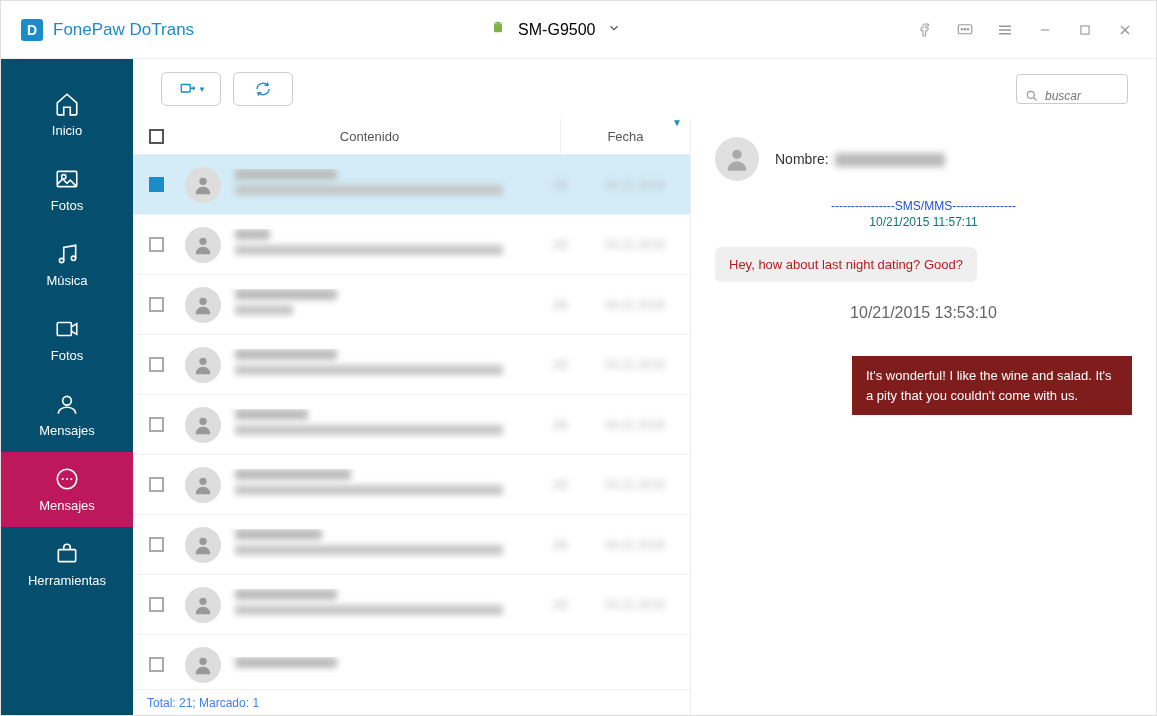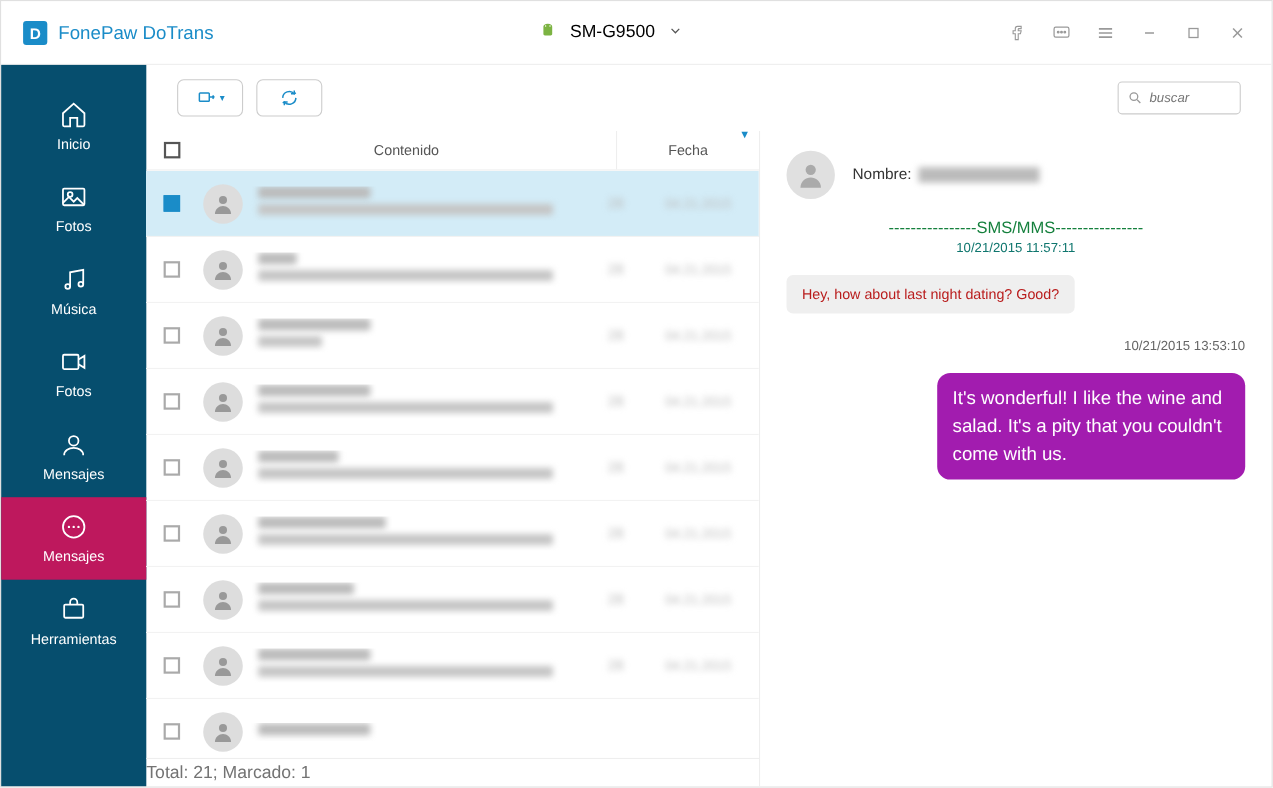--- a/index.html
+++ b/index.html
@@ -15,21 +15,21 @@
 .main{display:flex;height:calc(100% - 58px)}
 .sidebar{width:132px;background:#064e6e;display:flex;flex-direction:column;padding-top:18px}
 .side-item{display:flex;flex-direction:column;align-items:center;gap:6px;color:#fff;padding:14px 0;cursor:pointer;font-size:13px}
 .side-item.active{background:#be185d}
 .side-icon{height:26px;display:flex;align-items:center;justify-content:center}
 .side-icon svg{stroke:#fff;fill:none;stroke-width:1.5}
 .content{flex:1;display:flex;flex-direction:column}
 .toolbar{height:60px;display:flex;align-items:center;padding:0 28px;gap:12px}
 .tool-btn{width:60px;height:34px;border:1px solid #ccc;border-radius:6px;display:flex;align-items:center;justify-content:center;cursor:pointer;color:#1a8cc8}
 .tool-btn svg{width:20px;height:18px}
-.search-box{margin-left:auto;width:112px;height:30px;border:1px solid #ccc;border-radius:4px;display:flex;align-items:center;padding:0 8px;gap:6px;color:#aaa}
+.search-box{margin-left:auto;width:112px;height:30px;border:1px solid #ccc;border-radius:4px;display:flex;align-items:flex-end;padding:0 8px;gap:6px;color:#aaa}
 .search-box input{border:none;outline:none;width:70px;font-size:12px;color:#555;font-style:italic}
 .list-area{flex:1;display:flex;overflow:hidden}
 .msg-list{width:558px;display:flex;flex-direction:column;border-right:1px solid #eee}
 .list-header{height:36px;display:flex;align-items:center;border-bottom:1px solid #eee;font-size:13px;color:#555}
 .col-check{width:46px;display:flex;justify-content:center}
 .chk{width:15px;height:15px;border:2px solid #555;cursor:pointer}
 .col-content{flex:1;text-align:center}
 .col-date{width:130px;text-align:center;border-left:1px solid #eee;height:100%;display:flex;align-items:center;justify-content:center;position:relative}
 .sort-arrow{position:absolute;top:-2px;right:8px;color:#1a8cc8;font-size:10px}
 .rows{flex:1;overflow-y:auto}
@@ -38,32 +38,32 @@
 .row .col-check .chk{border-color:#aaa}
 .row.selected .col-check .chk{background:#1a8cc8;border-color:#1a8cc8}
 .avatar-sm{width:36px;height:36px;border-radius:50%;background:#ddd;margin-left:6px;display:flex;align-items:center;justify-content:center}
 .avatar-sm svg{width:22px;height:22px;fill:#999}
 .row-text{flex:1;padding:0 14px;overflow:hidden}
 .blur-line{height:11px;background:#bbb;border-radius:2px;filter:blur(3px);margin-bottom:5px}
 .blur-line.short{width:35%}
 .blur-line.long{width:92%;height:10px;background:#c5c5c5}
 .row-num{width:40px;text-align:center;color:#bbb;font-size:13px;filter:blur(3px)}
 .row-date{width:110px;text-align:center;color:#bbb;font-size:12px;filter:blur(3px)}
-.status-bar{height:26px;border-top:1px solid #eee;display:flex;align-items:center;padding:0 0;font-size:16px;color:#737373}
+.status-bar{height:26px;border-top:1px solid #eee;display:flex;align-items:center;padding:0 14px;font-size:12px;color:#3b82f6}
 .detail{flex:1;padding:18px 24px;display:flex;flex-direction:column}
 .detail-header{display:flex;align-items:center;gap:16px;margin-bottom:18px}
 .avatar-lg{width:44px;height:44px;border-radius:50%;background:#e0e0e0;display:flex;align-items:center;justify-content:center}
 .avatar-lg svg{width:28px;height:28px;fill:#aaa}
 .name-label{font-size:14px;font-weight:normal;color:#333}
 .blur-name{display:inline-block;width:110px;height:14px;background:#bbb;filter:blur(3px);vertical-align:middle;margin-left:6px}
-.divider-text{text-align:center;color:#15803d;font-size:15px;margin-bottom:2px}
+.divider-text{text-align:center;color:#1d4ed8;font-size:12px;margin-bottom:2px}
 .timestamp{text-align:center;color:#0f766e;font-size:12px;margin-bottom:18px}
 .bubble-in{background:#efefef;color:#b91c1c;padding:10px 14px;border-radius:6px;font-size:13px;max-width:280px;align-self:flex-start;margin-bottom:22px}
-.bubble-out{background:#a21caf;color:#fff;padding:10px 14px;border-radius:12px;font-size:17px;max-width:280px;align-self:flex-end;line-height:1.5}
-.ts2{text-align:right;color:#666;font-size:12px;margin-bottom:18px}
+.bubble-out{background:#7f1d1d;color:#fff;padding:10px 14px;border-radius:0;font-size:13px;max-width:280px;align-self:flex-end;line-height:1.5}
+.ts2{text-align:center;color:#666;font-size:16px;margin-bottom:34px}
 </style>
 </head>
 <body>
 
 <div class="titlebar">
   <div class="logo-wrap">
     <div class="logo-icon">D</div>
     <span>FonePaw DoTrans</span>
   </div>
   <div class="device-select">

